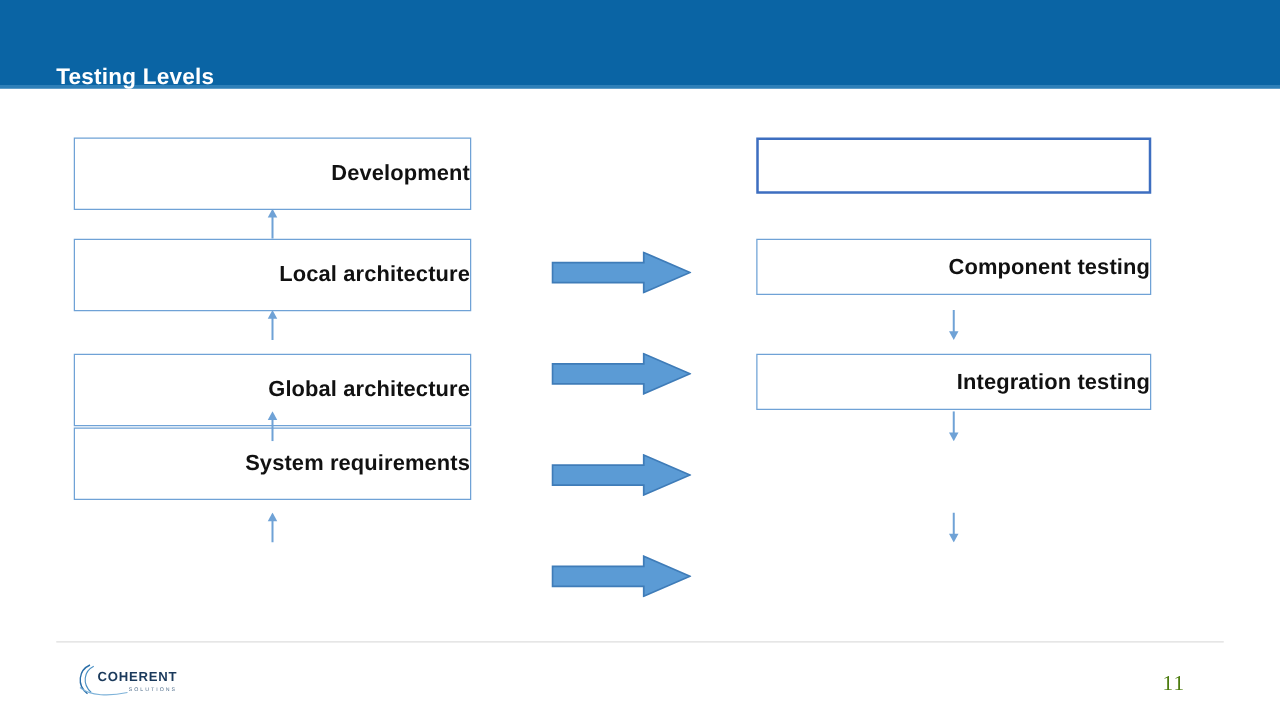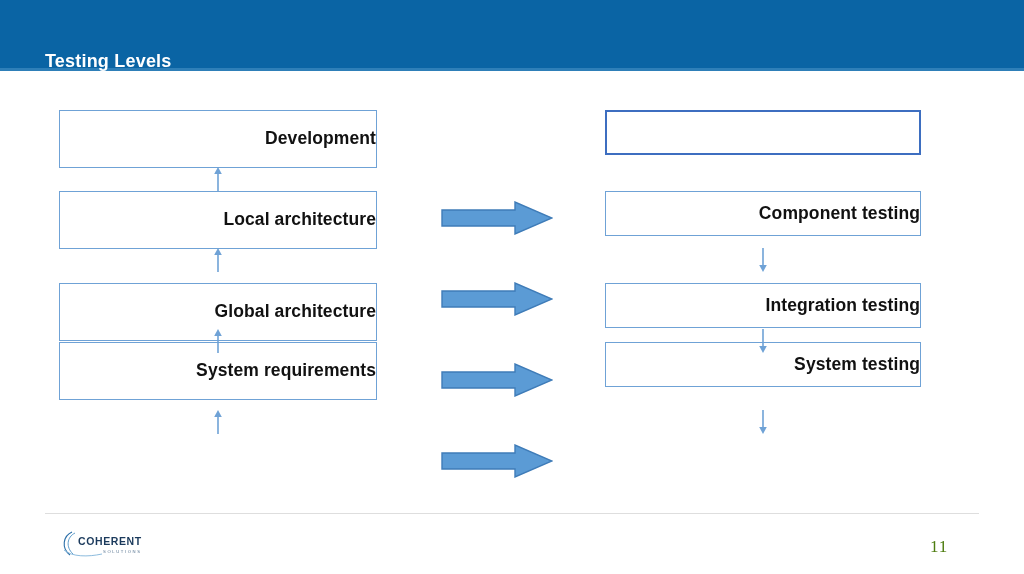--- a/index.html
+++ b/index.html
@@ -195,23 +195,20 @@
     </div>
 
     <div class="node col-right row-1 highlight">
       <span class="node-label"></span>
     </div>
     <div class="node col-right row-2">
       <span class="node-label">Component testing</span>
     </div>
     <div class="node col-right row-3">
       <span class="node-label">Integration testing</span>
-    </div>
-    <div class="node col-right row-4">
-      <span class="node-label">System testing</span>
     </div>
 
     <div class="thin-arrow" style="left:756px; top:248px;">
       <svg width="14" height="24" viewBox="0 0 14 24">
         <line x1="7" y1="0" x2="7" y2="20" stroke="#6fa2d6" stroke-width="1.6"></line>
         <polygon points="7,24 3.2,17 10.8,17" fill="#6fa2d6"></polygon>
       </svg>
     </div>
     <div class="thin-arrow" style="left:756px; top:329px;">
       <svg width="14" height="24" viewBox="0 0 14 24">

